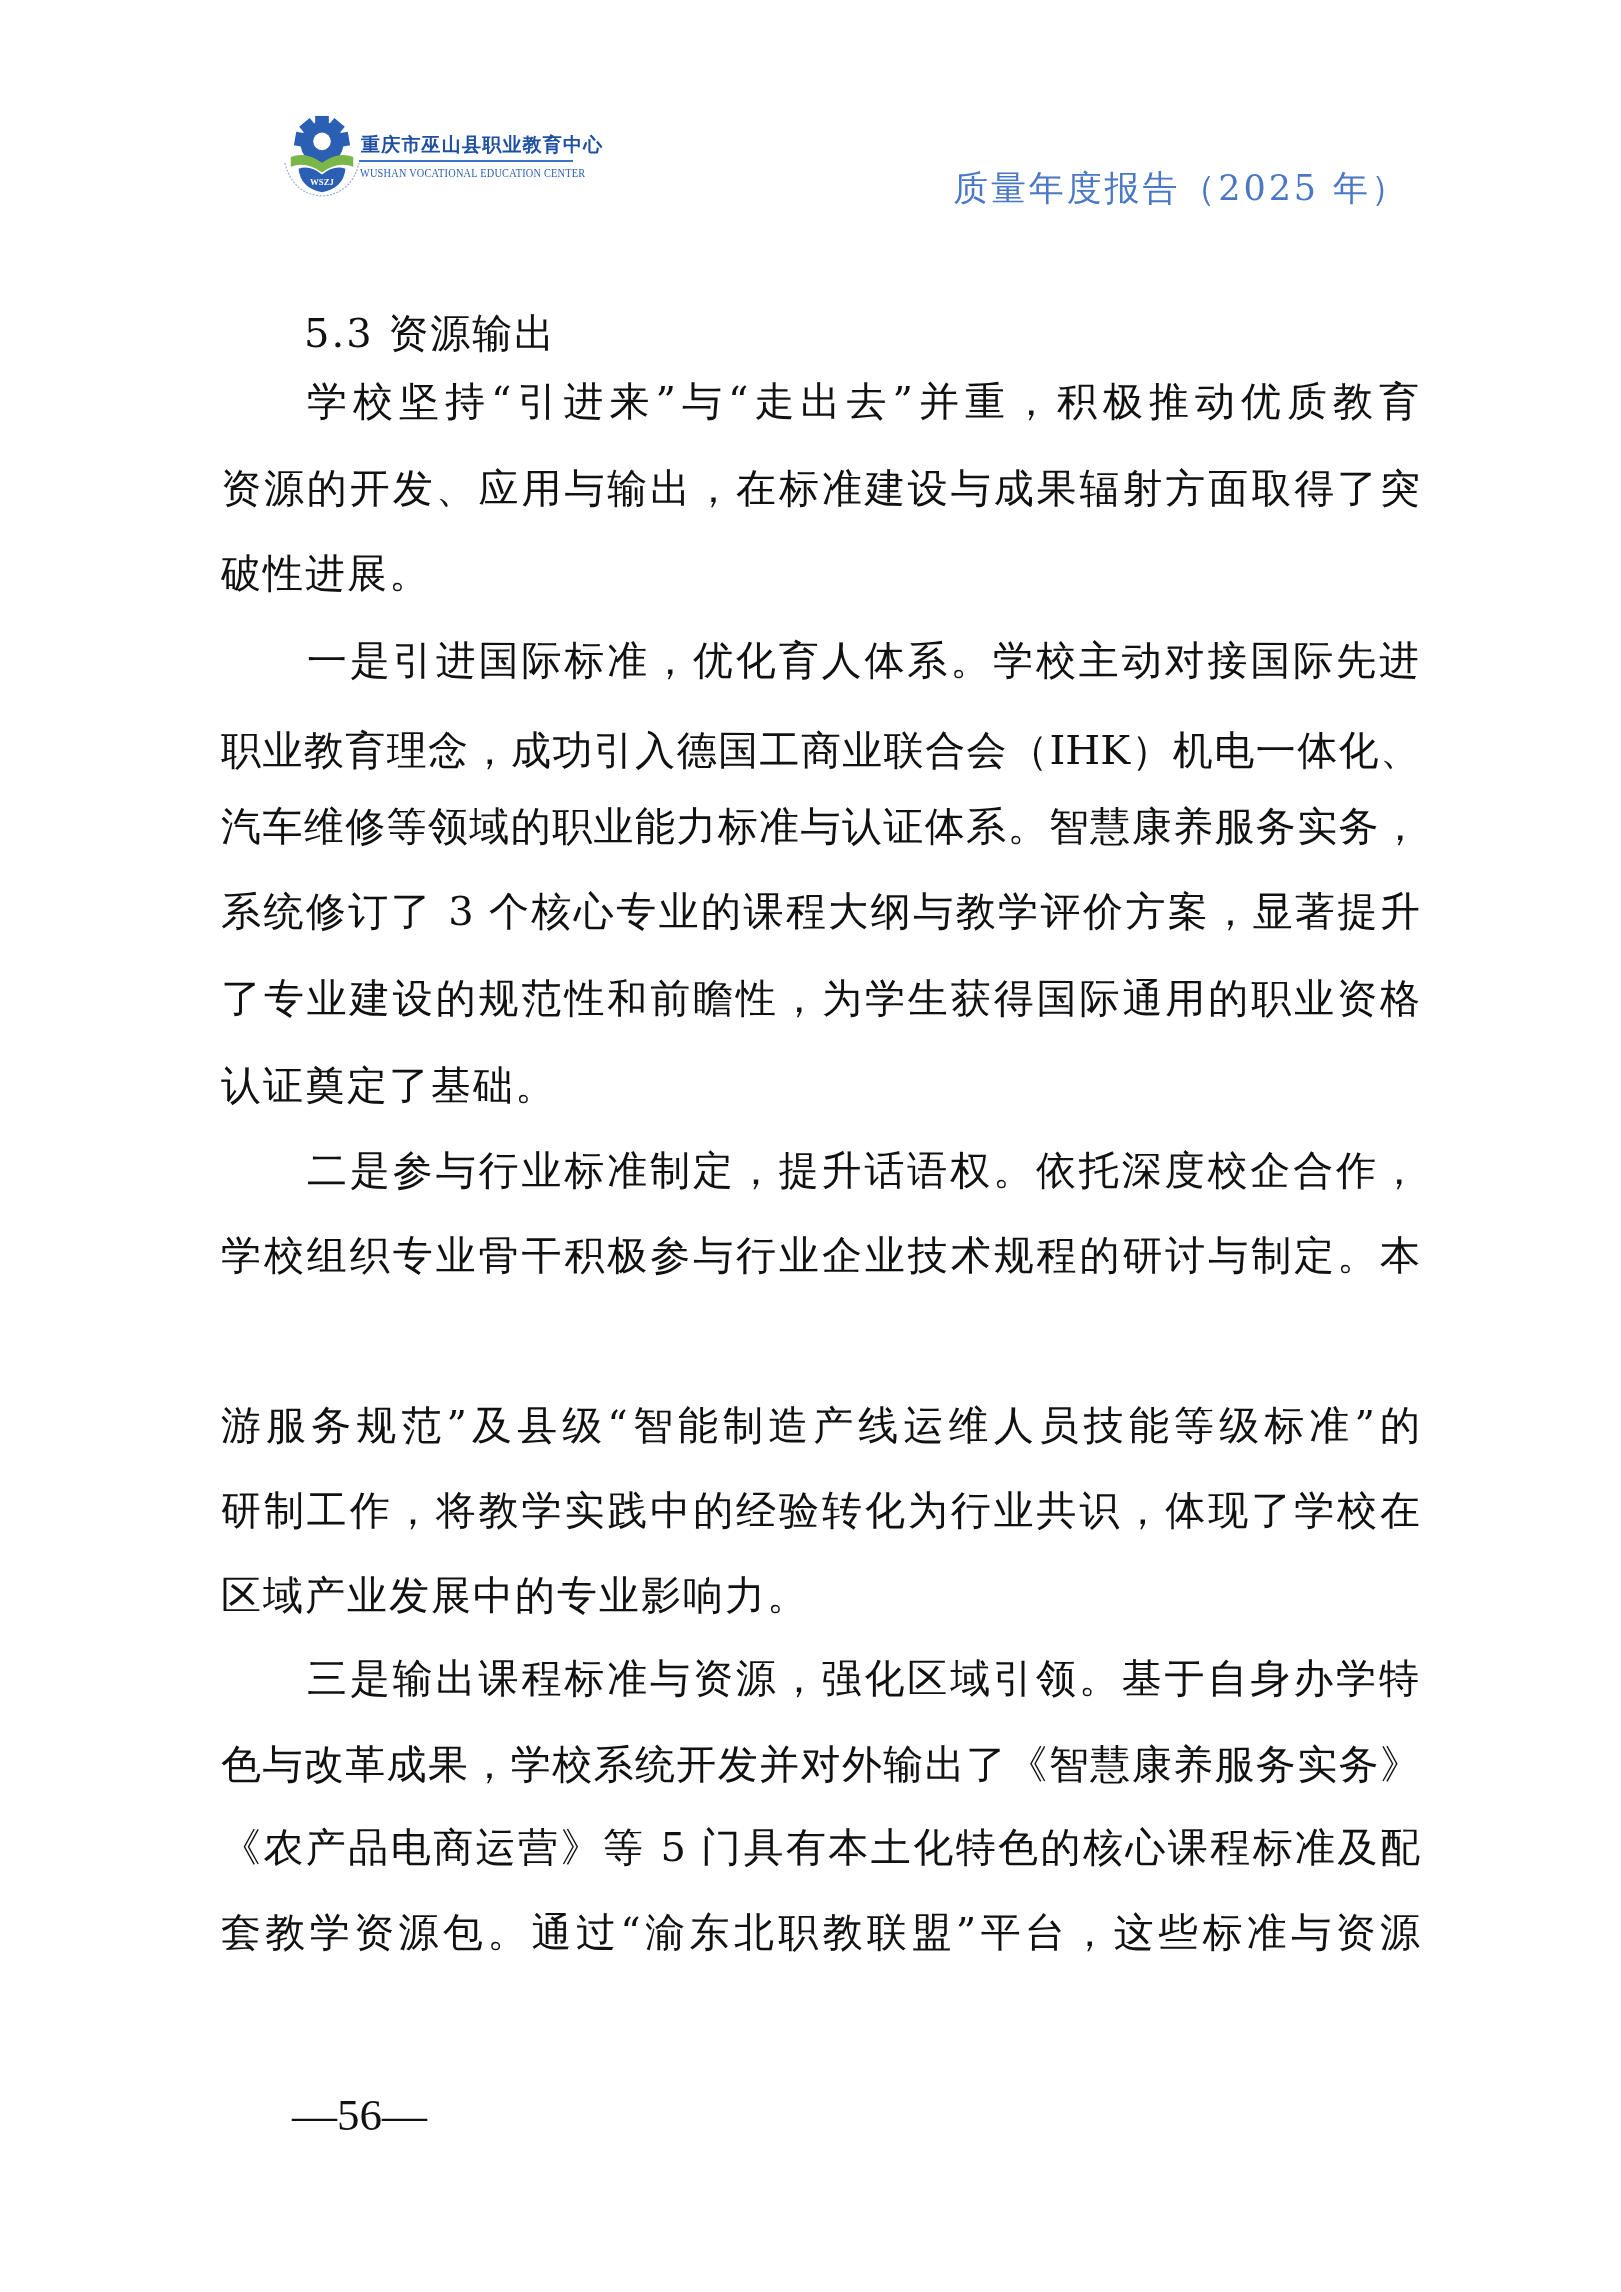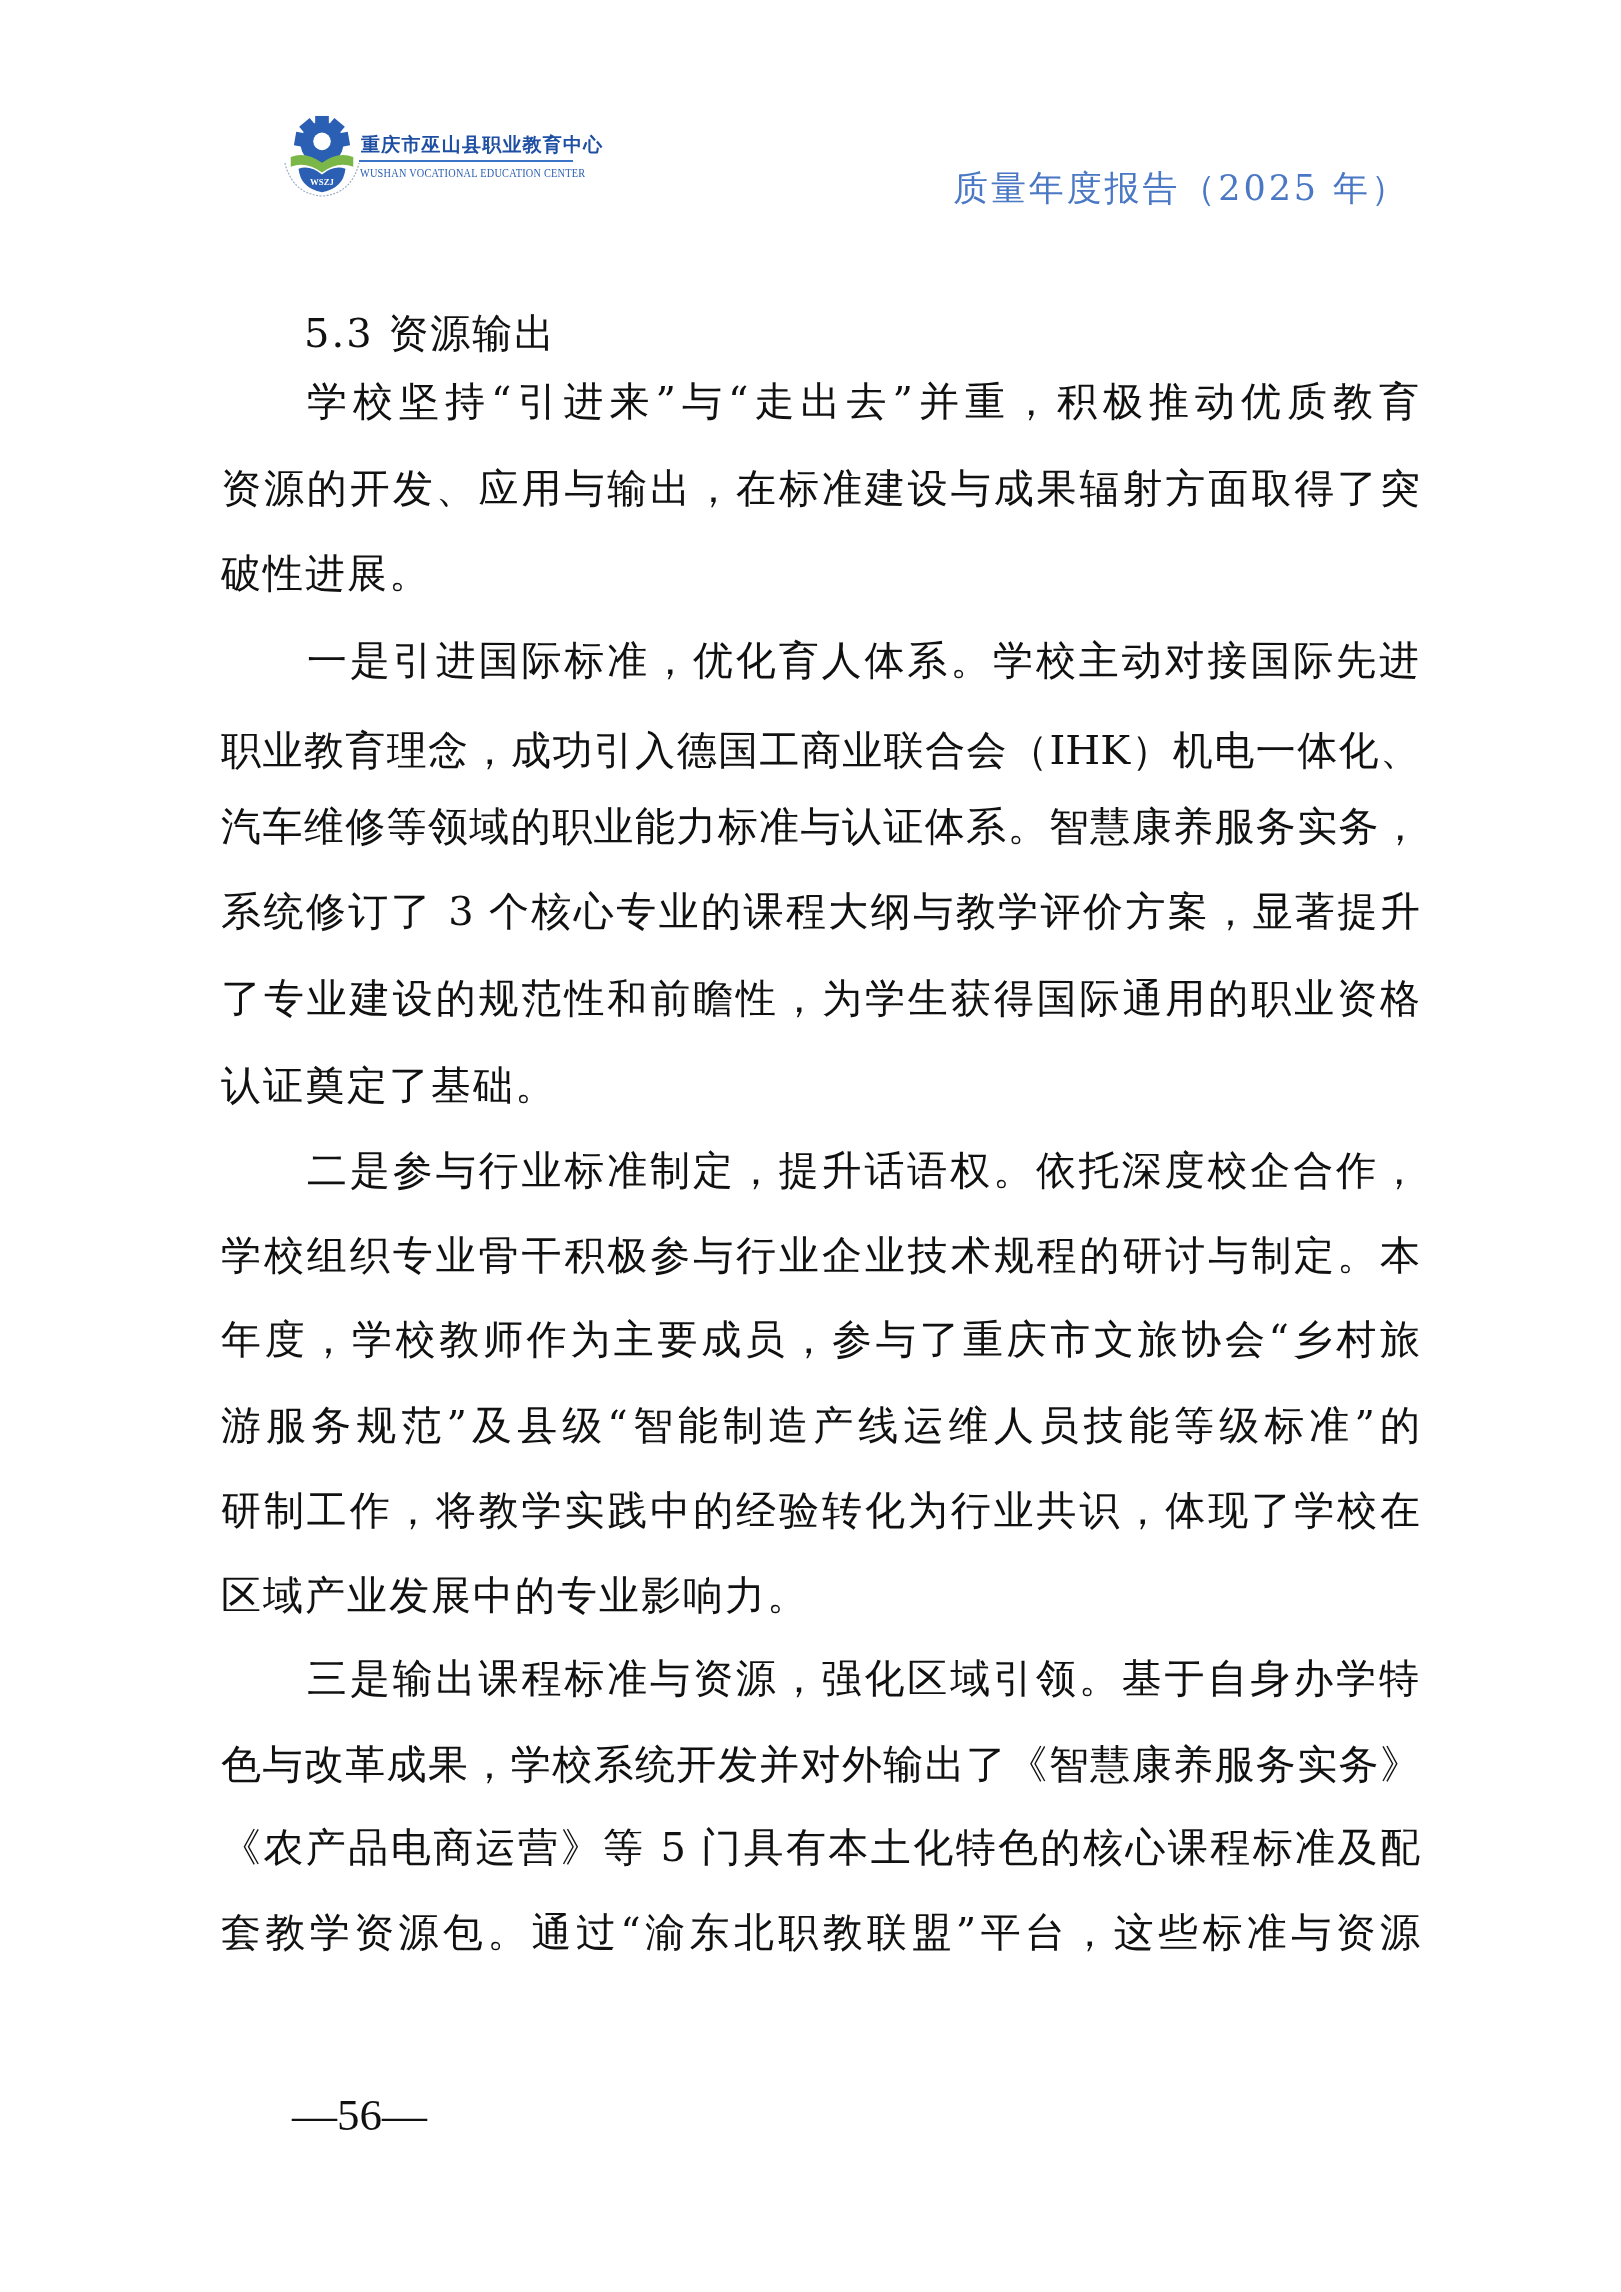--- a/index.html
+++ b/index.html
@@ -61,21 +61,20 @@
 
   <div class="line indent" style="top:636px;">一是引进国际标准，优化育人体系。学校主动对接国际先进</div>
   <div class="line" style="top:718px;margin-top:8px;">职业教育理念，成功引入德国工商业联合会（IHK）机电一体化、</div>
   <div class="line" style="top:802px;">汽车维修等领域的职业能力标准与认证体系。智慧康养服务实务，</div>
   <div class="line" style="top:887px;">系统修订了 3 个核心专业的课程大纲与教学评价方案，显著提升</div>
   <div class="line" style="top:974px;">了专业建设的规范性和前瞻性，为学生获得国际通用的职业资格</div>
   <div class="line last" style="top:1061px;">认证奠定了基础。</div>
 
   <div class="line indent" style="top:1146px;">二是参与行业标准制定，提升话语权。依托深度校企合作，</div>
   <div class="line" style="top:1231px;">学校组织专业骨干积极参与行业企业技术规程的研讨与制定。本</div>
-  <div class="line" style="top:1315px;">年度，学校教师作为主要成员，参与了重庆市文旅协会“乡村旅</div>
   <div class="line" style="top:1401px;">游服务规范”及县级“智能制造产线运维人员技能等级标准”的</div>
   <div class="line" style="top:1486px;">研制工作，将教学实践中的经验转化为行业共识，体现了学校在</div>
   <div class="line last" style="top:1571px;">区域产业发展中的专业影响力。</div>
 
   <div class="line indent" style="top:1654px;">三是输出课程标准与资源，强化区域引领。基于自身办学特</div>
   <div class="line" style="top:1740px;">色与改革成果，学校系统开发并对外输出了《智慧康养服务实务》</div>
   <div class="line" style="top:1823px;">《农产品电商运营》等 5 门具有本土化特色的核心课程标准及配</div>
   <div class="line" style="top:1908px;">套教学资源包。通过“渝东北职教联盟”平台，这些标准与资源</div>
 
   <div class="page-number">—56—</div>

